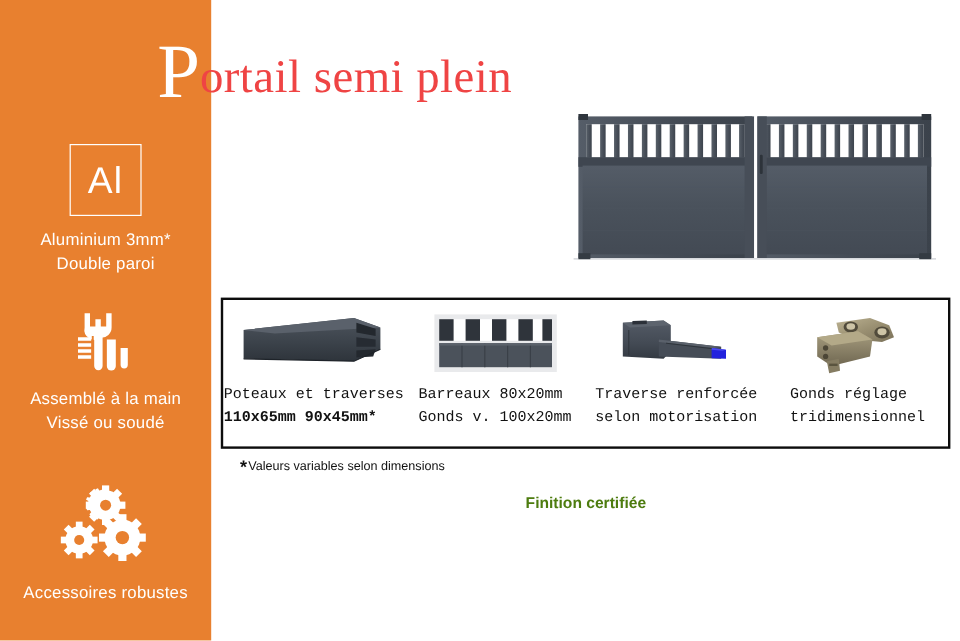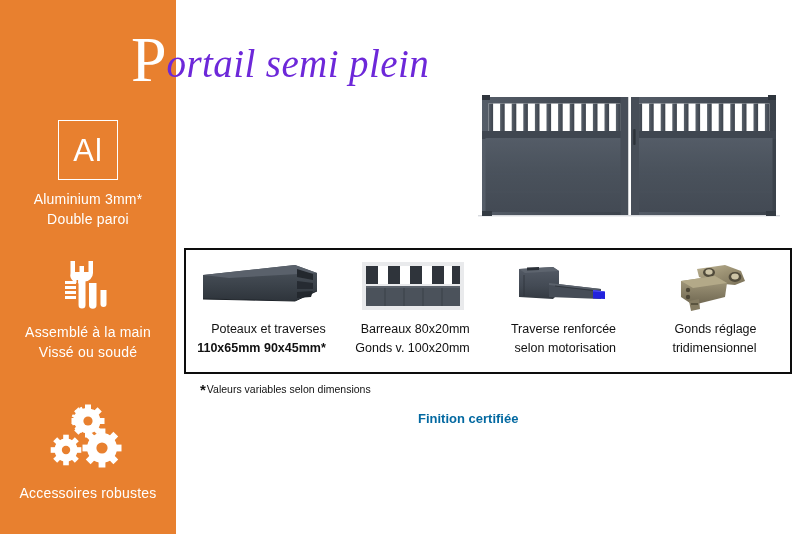--- a/index.html
+++ b/index.html
@@ -42,52 +42,52 @@
     position:absolute;left:131px;top:24px;height:62px;
     display:flex;align-items:baseline;z-index:5;
   }
   .title-cap{
     font-family:"Liberation Serif", serif;
     font-size:64px;color:#ffffff;line-height:1;
     position:relative;top:4px;
   }
   .title-rest{
     font-family:"Liberation Serif", serif;
-    font-size:39px;color:#6d28d9;line-height:1;letter-spacing:.4px;font-style:italic;
+    font-size:39px;color:#ef4444;line-height:1;letter-spacing:.4px;
   }
 
   
   .gate-area{position:absolute;left:468px;top:83px;width:322px;height:148px;}
   .gate{position:absolute;left:0;top:0;width:322px;height:148px;}
 
   
   .spec-box{
     position:absolute;left:184px;top:248px;width:608px;height:126px;
     border:2.2px solid #0d0d0d;background:#ffffff;
     display:flex;box-sizing:border-box;
   }
   .spec-cell{
     flex:1;display:flex;flex-direction:column;align-items:center;
     padding-top:8px;box-sizing:border-box;
   }
   .spec-img{height:56px;display:flex;align-items:center;justify-content:center;}
-  .spec-txt{margin-top:6px;text-align:right;}
+  .spec-txt{margin-top:6px;text-align:left;font-family:Liberation Mono, monospace;}
   .spec-l1{font-size:12.5px;color:#111;line-height:19px;white-space:nowrap;}
   .spec-l2{font-size:12.5px;color:#111;line-height:19px;white-space:nowrap;font-weight:bold;}
   .spec-l2.thin{font-weight:normal;}
 
   
   .footnote{
     position:absolute;left:200px;top:379px;
     font-size:10.5px;color:#111;white-space:nowrap;
   }
   .footnote .star{font-size:15px;position:relative;top:2px;margin-right:1px;font-weight:bold;}
   .finition{
-    position:absolute;left:418px;top:411px;
-    font-size:13px;font-weight:bold;color:#0369a1;white-space:nowrap;
+    position:absolute;left:438px;top:411px;
+    font-size:13px;font-weight:bold;color:#4d7c0f;white-space:nowrap;
   }
 
   
   .logo-qualicoat{position:absolute;left:261px;top:462px;width:155px;height:48px;}
   .logo-qualimarine{position:absolute;left:548px;top:464px;width:175px;height:48px;}
 </style>
 </head>
 <body>
 
 <div id="page">

